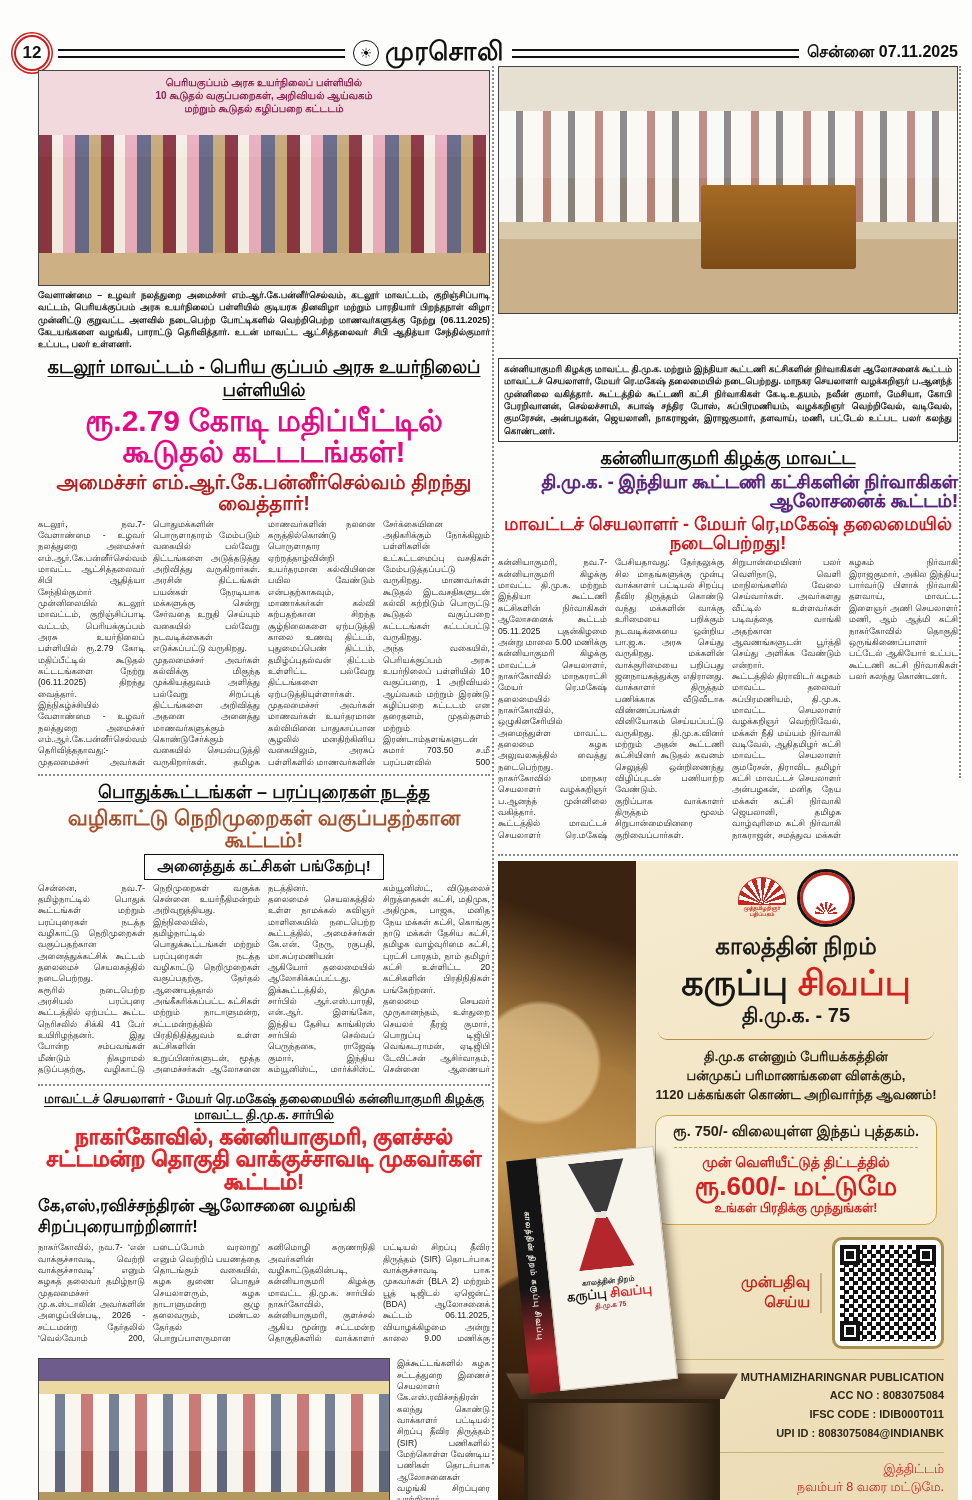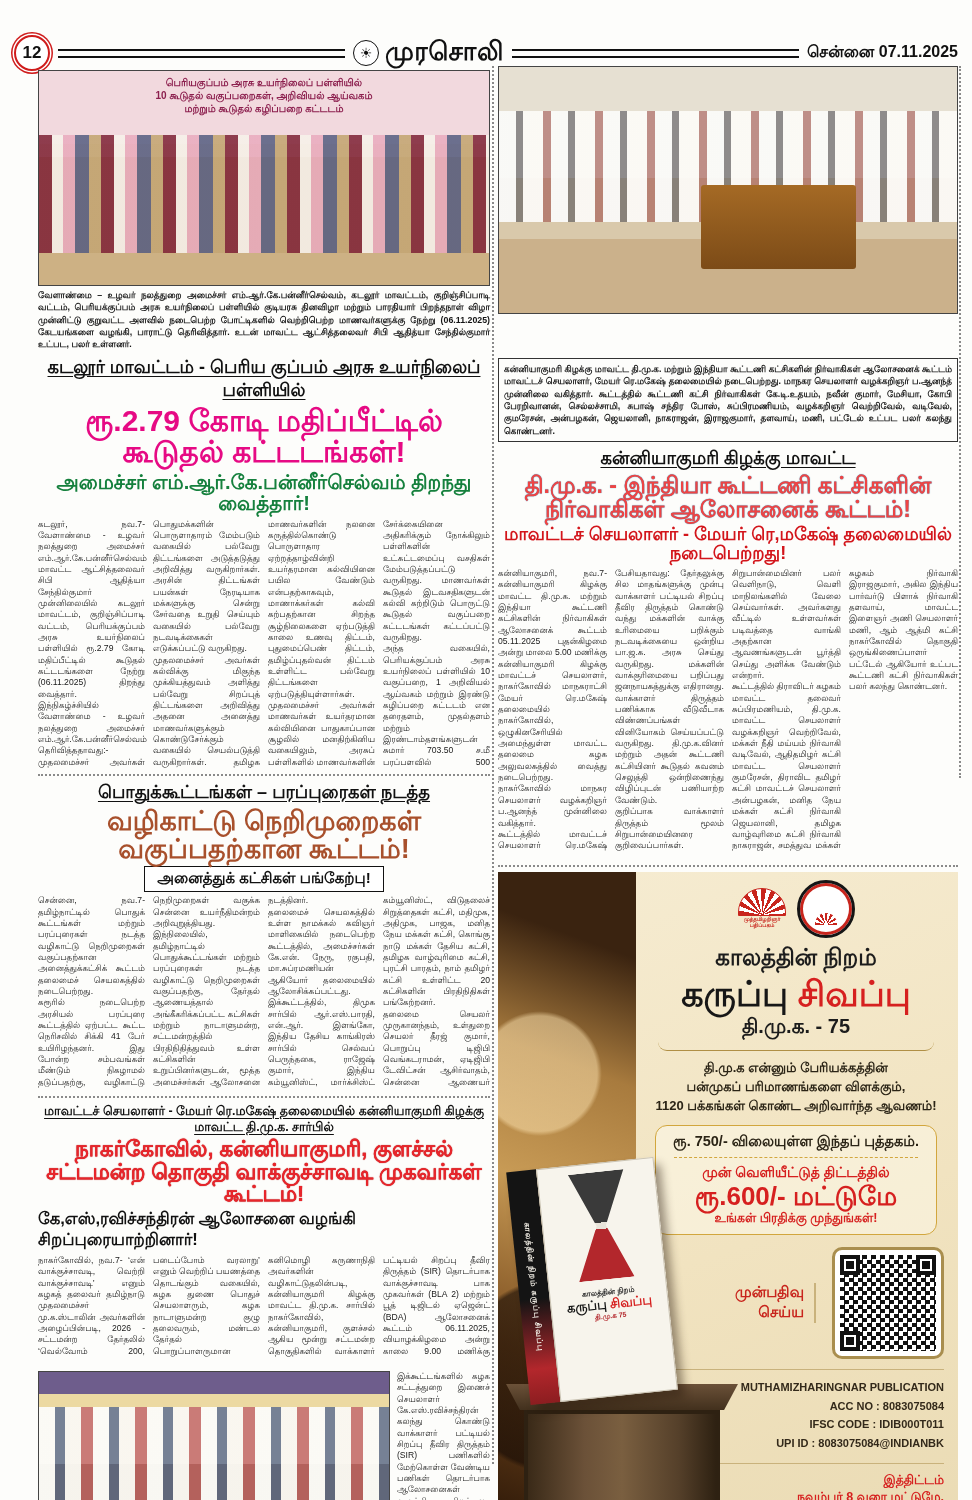--- a/index.html
+++ b/index.html
@@ -35,24 +35,24 @@
   .ph3{height:158px;background:linear-gradient(180deg,#6e5d8c 0 14%,#ecd9a2 14% 58%,#b3985f 58% 100%);}
   .crowd3{position:absolute;left:0;right:0;top:22%;height:62%;
     background:repeating-linear-gradient(90deg,rgba(252,252,250,.95) 0 16px,rgba(40,70,140,.6) 16px 26px,rgba(250,248,244,.95) 26px 42px,rgba(180,60,90,.6) 42px 54px);
     filter:blur(.5px);}
   .caption{font-size:8.8px;line-height:1.4;text-align:justify;font-weight:bold;color:#141414;margin-top:3px;}
   .caption.boxed{border:1px solid #333;padding:4px 5px;margin-top:44px;}
   
   .kicker{font-weight:bold;font-size:18px;text-align:center;text-decoration:underline;text-underline-offset:3px;margin:6px 0 2px;}
   .hl{font-weight:bold;text-align:center;line-height:1.05;margin:2px 0;}
   .hl-pink{color:#e60a84;font-size:30px;}
-  .hl-green{color:#15803d;font-size:20px;margin-top:4px;}
-  .hl-blue{color:#ef4444;font-size:23px;text-shadow:0 0 1px #1d8dbd;}
+  .hl-green{color:#b91c1c;font-size:20px;margin-top:4px;}
+  .hl-blue{color:#701a75;font-size:18px;text-shadow:0 0 1px #1d8dbd;text-align:right;}
   .hl-redsub{color:#d3151b;font-size:18px;margin-top:4px;}
-  .hl-brown{color:#a8502c;font-size:27px;}
+  .hl-brown{color:#a8502c;font-size:21px;}
   .hl-red{color:#e8252b;font-size:21.5px;text-shadow:0 0 1px #a00;}
   .sub-black{font-weight:bold;font-size:16.5px;text-align:left;margin:3px 0;}
   .boxhead{border:1.5px solid #111;font-weight:bold;font-size:15px;text-align:center;
            width:230px;margin:3px auto;padding:2px 4px;background:#fff;}
   .body-text{font-size:8.6px;line-height:1.32;text-align:justify;white-space:pre-line;
              column-gap:8px;column-fill:auto;overflow:hidden;color:#191919;}
   .cols4{column-count:4;}
   .a1-body{height:250px;margin-top:5px;}
   .a2-body{height:196px;margin-top:3px;}
   .a3-body{height:112px;margin-top:4px;}
@@ -85,31 +85,31 @@
   .ad-t3{font-size:20px;font-weight:bold;color:#1c1c1c;margin-top:4px;}
   .bracket{height:8px;border-bottom:1.5px solid #b08f45;width:92%;margin:2px auto 8px;border-radius:0 0 40px 40px;}
   .ad-desc{font-size:13px;font-weight:bold;color:#2b2416;line-height:1.45;white-space:pre-line;}
   .price-box{border:1.5px solid #d2a63d;border-radius:12px;margin:10px auto 0;padding:7px 8px;width:88%;background:rgba(255,252,242,.45);}
   .price-line{font-size:14.5px;font-weight:bold;color:#2b2416;}
   .price-div{border-top:1.5px dashed #d2a63d;margin:6px 10px;}
   .offer1{font-size:14px;font-weight:bold;color:#d6201f;}
   .offer-price{font-size:26px;font-weight:bold;color:#d6201f;line-height:1.1;}
   .offer2{font-size:12.5px;font-weight:bold;color:#d6201f;}
   .ad-lower{position:relative;margin-left:148px;text-align:right;padding-right:14px;margin-top:12px;}
-  .prebook-row{display:flex;justify-content:flex-end;align-items:center;gap:16px;}
+  .prebook-row{display:flex;justify-content:flex-end;align-items:center;gap:10px;}
   .prebook-label{font-size:15px;font-weight:bold;color:#c8251d;white-space:pre-line;text-align:right;border-right:2px solid #c9b27c;padding-right:10px;}
   .qr-wrap{width:96px;height:96px;border:3px solid #a98e4e;border-radius:10px;background:#fff;padding:5px;}
   .qr{width:100%;height:100%;position:relative;
       background:repeating-conic-gradient(#111 0% 25%,#fff 0% 50%) 0 0/9px 9px;}
   .qr i{position:absolute;width:20px;height:20px;border:4px solid #111;background:#fff;box-sizing:border-box;}
   .qr i::after{content:"";position:absolute;inset:2px;background:#111;}
   .qr .m1{left:0;top:0;} .qr .m2{right:0;top:0;} .qr .m3{left:0;bottom:0;}
   .thin-div{border-top:1px solid #c9b27c;margin:10px 0 8px;}
   .bank{font-size:11px;font-weight:bold;color:#33291a;line-height:1.7;}
-  .deadline{font-size:12.5px;font-weight:bold;color:#d6201f;white-space:pre-line;line-height:1.4;margin-top:3px;}
+  .deadline{font-size:12.5px;font-weight:normal;color:#d6201f;white-space:pre-line;line-height:1.4;margin-top:3px;}
   .instructions{font-size:12px;font-weight:bold;color:#45371f;white-space:pre-line;line-height:1.5;margin-top:2px;}
   
   .ad-ped{position:absolute;left:8px;top:512px;width:232px;z-index:1;}
   .ped-cap{height:26px;background:linear-gradient(180deg,#6b5138,#42301d);clip-path:polygon(6% 100%,0 0,100% 0,94% 100%);}
   .ped-mid{height:118px;margin:0 18px;background:linear-gradient(90deg,#3a2a18,#6b5138 30%,#7a5f40 50%,#55402a 80%,#2e2112);
            border:4px solid #2e2112;box-sizing:border-box;}
   .ad-book{position:absolute;left:20px;top:292px;width:148px;height:234px;transform:rotate(-6deg);z-index:2;display:flex;
            box-shadow:6px 8px 10px rgba(40,25,10,.45);}
   .spine{width:30px;background:linear-gradient(180deg,#141414 0 55%,#b3272c 85%,#8c1d20);display:flex;align-items:center;justify-content:center;}
   .spine span{writing-mode:vertical-rl;color:#f3efe6;font-size:8px;font-weight:bold;letter-spacing:1px;}

